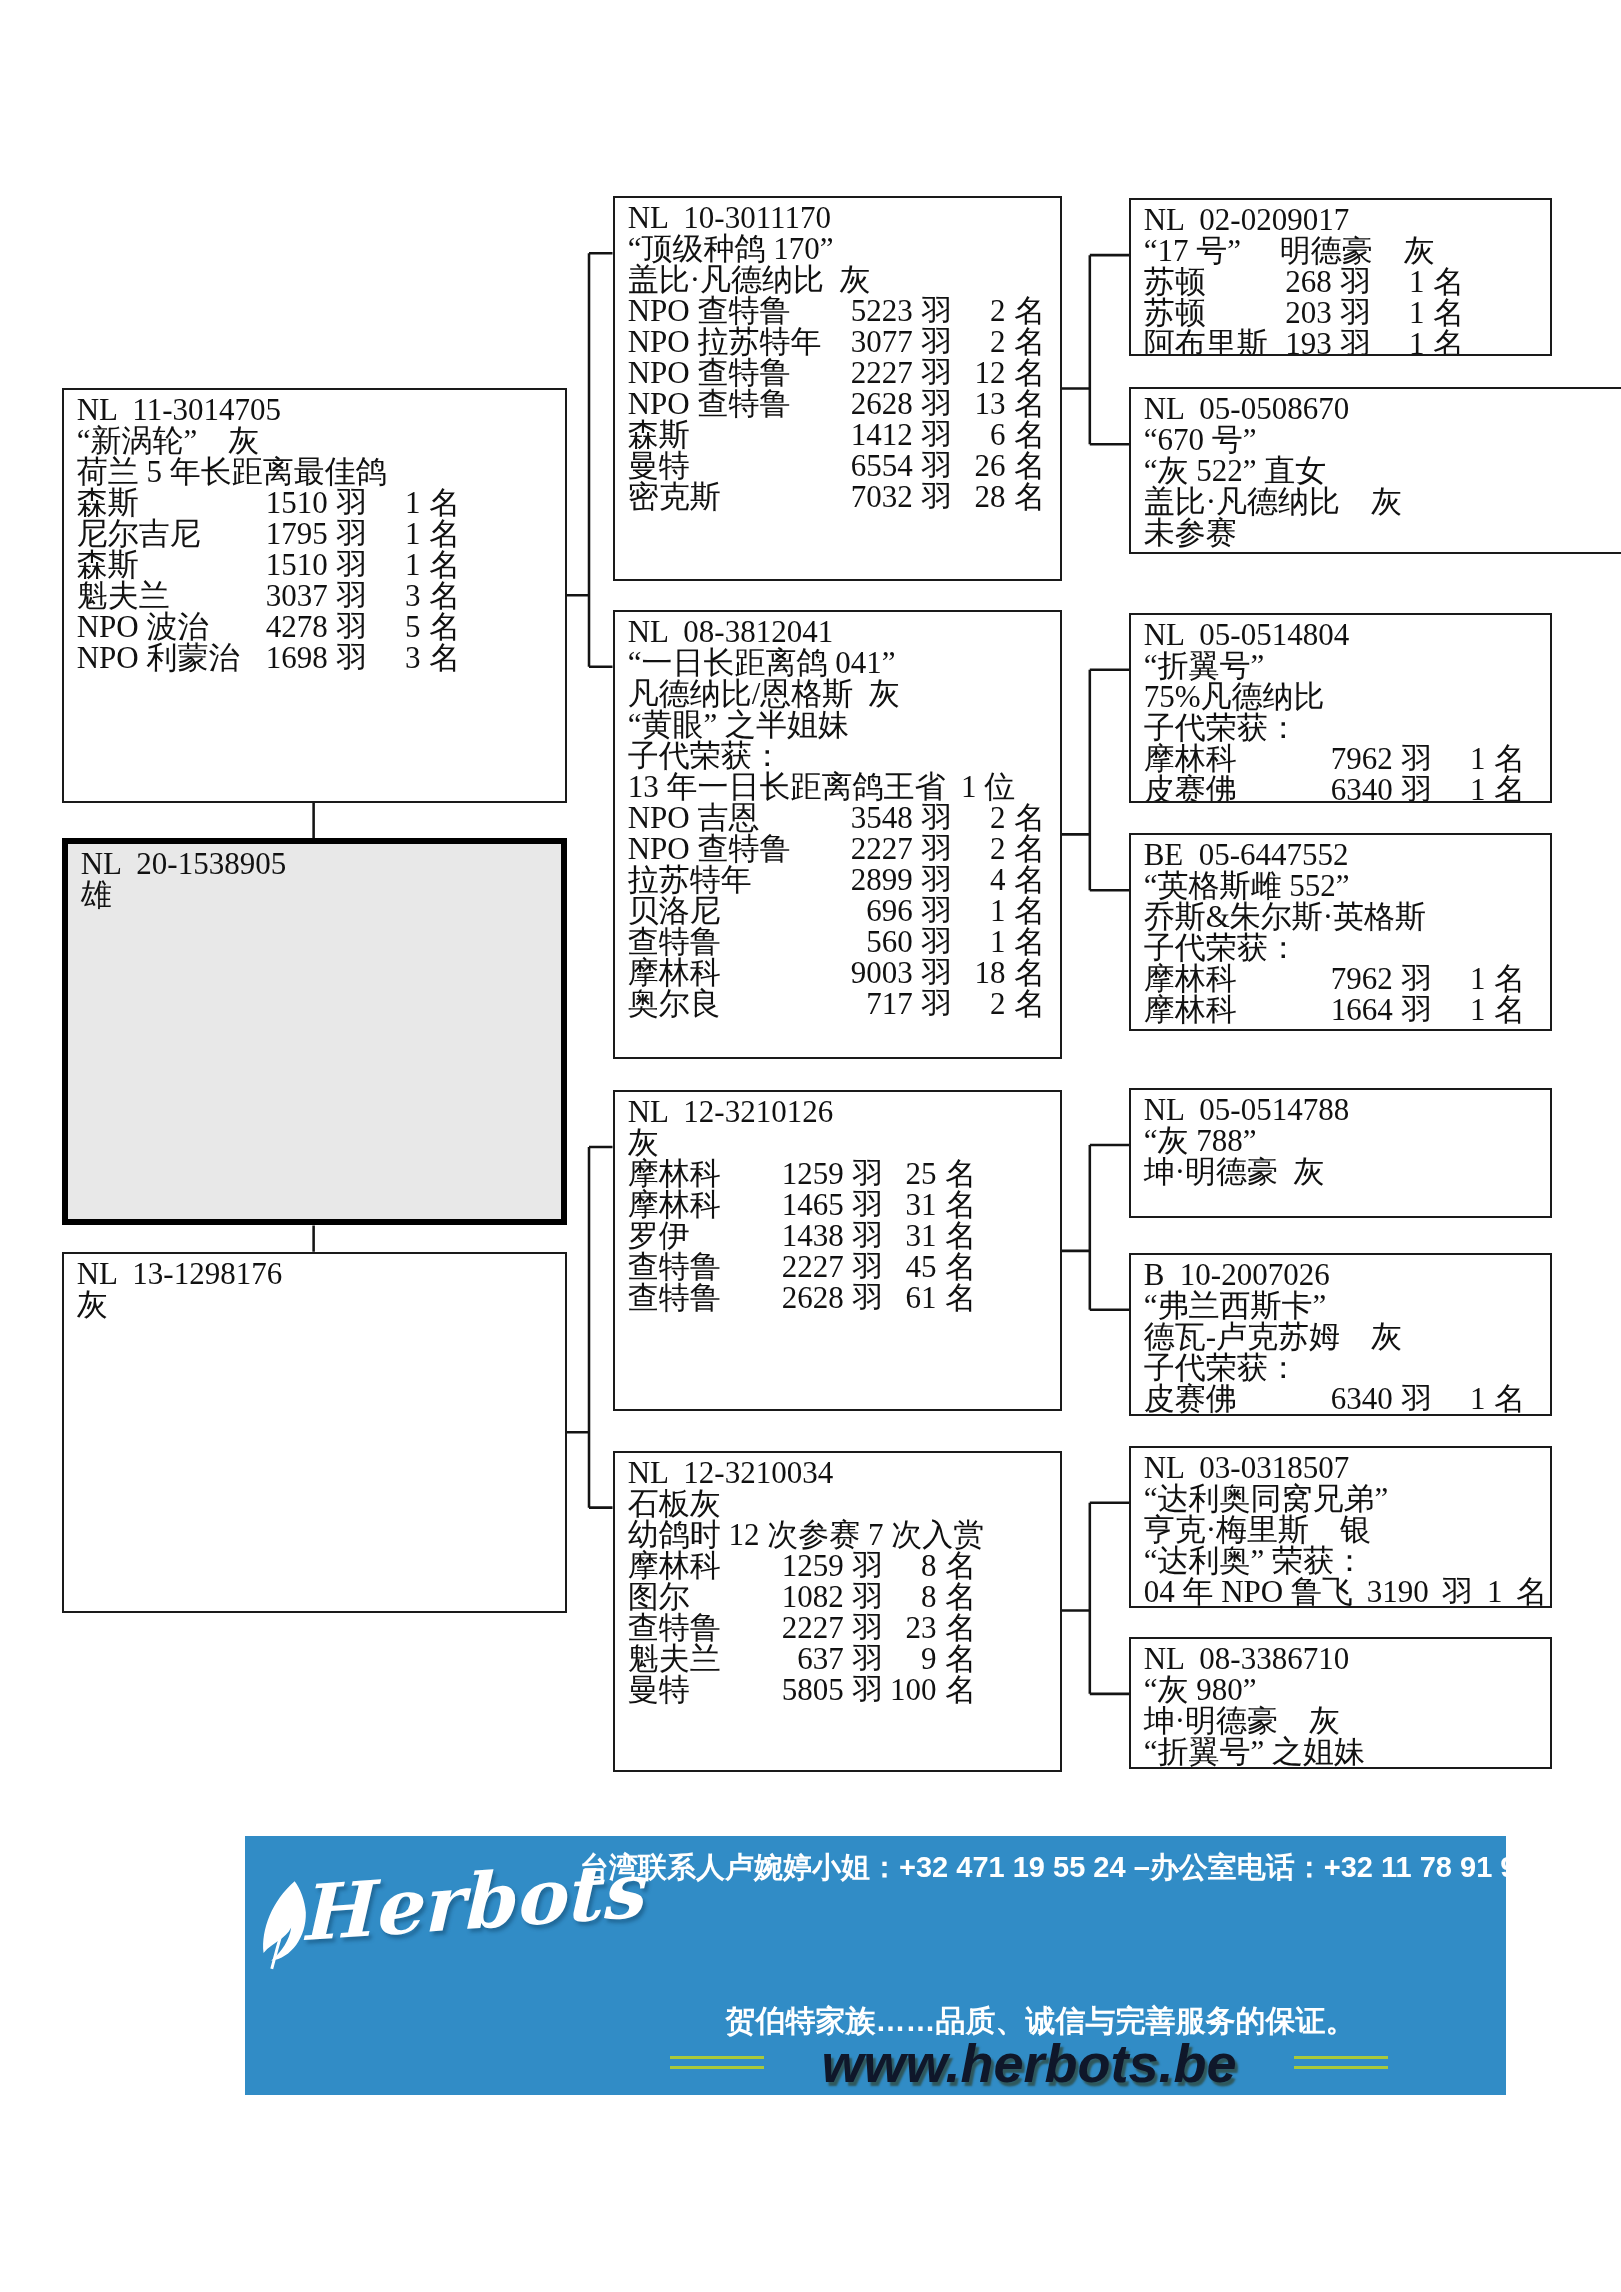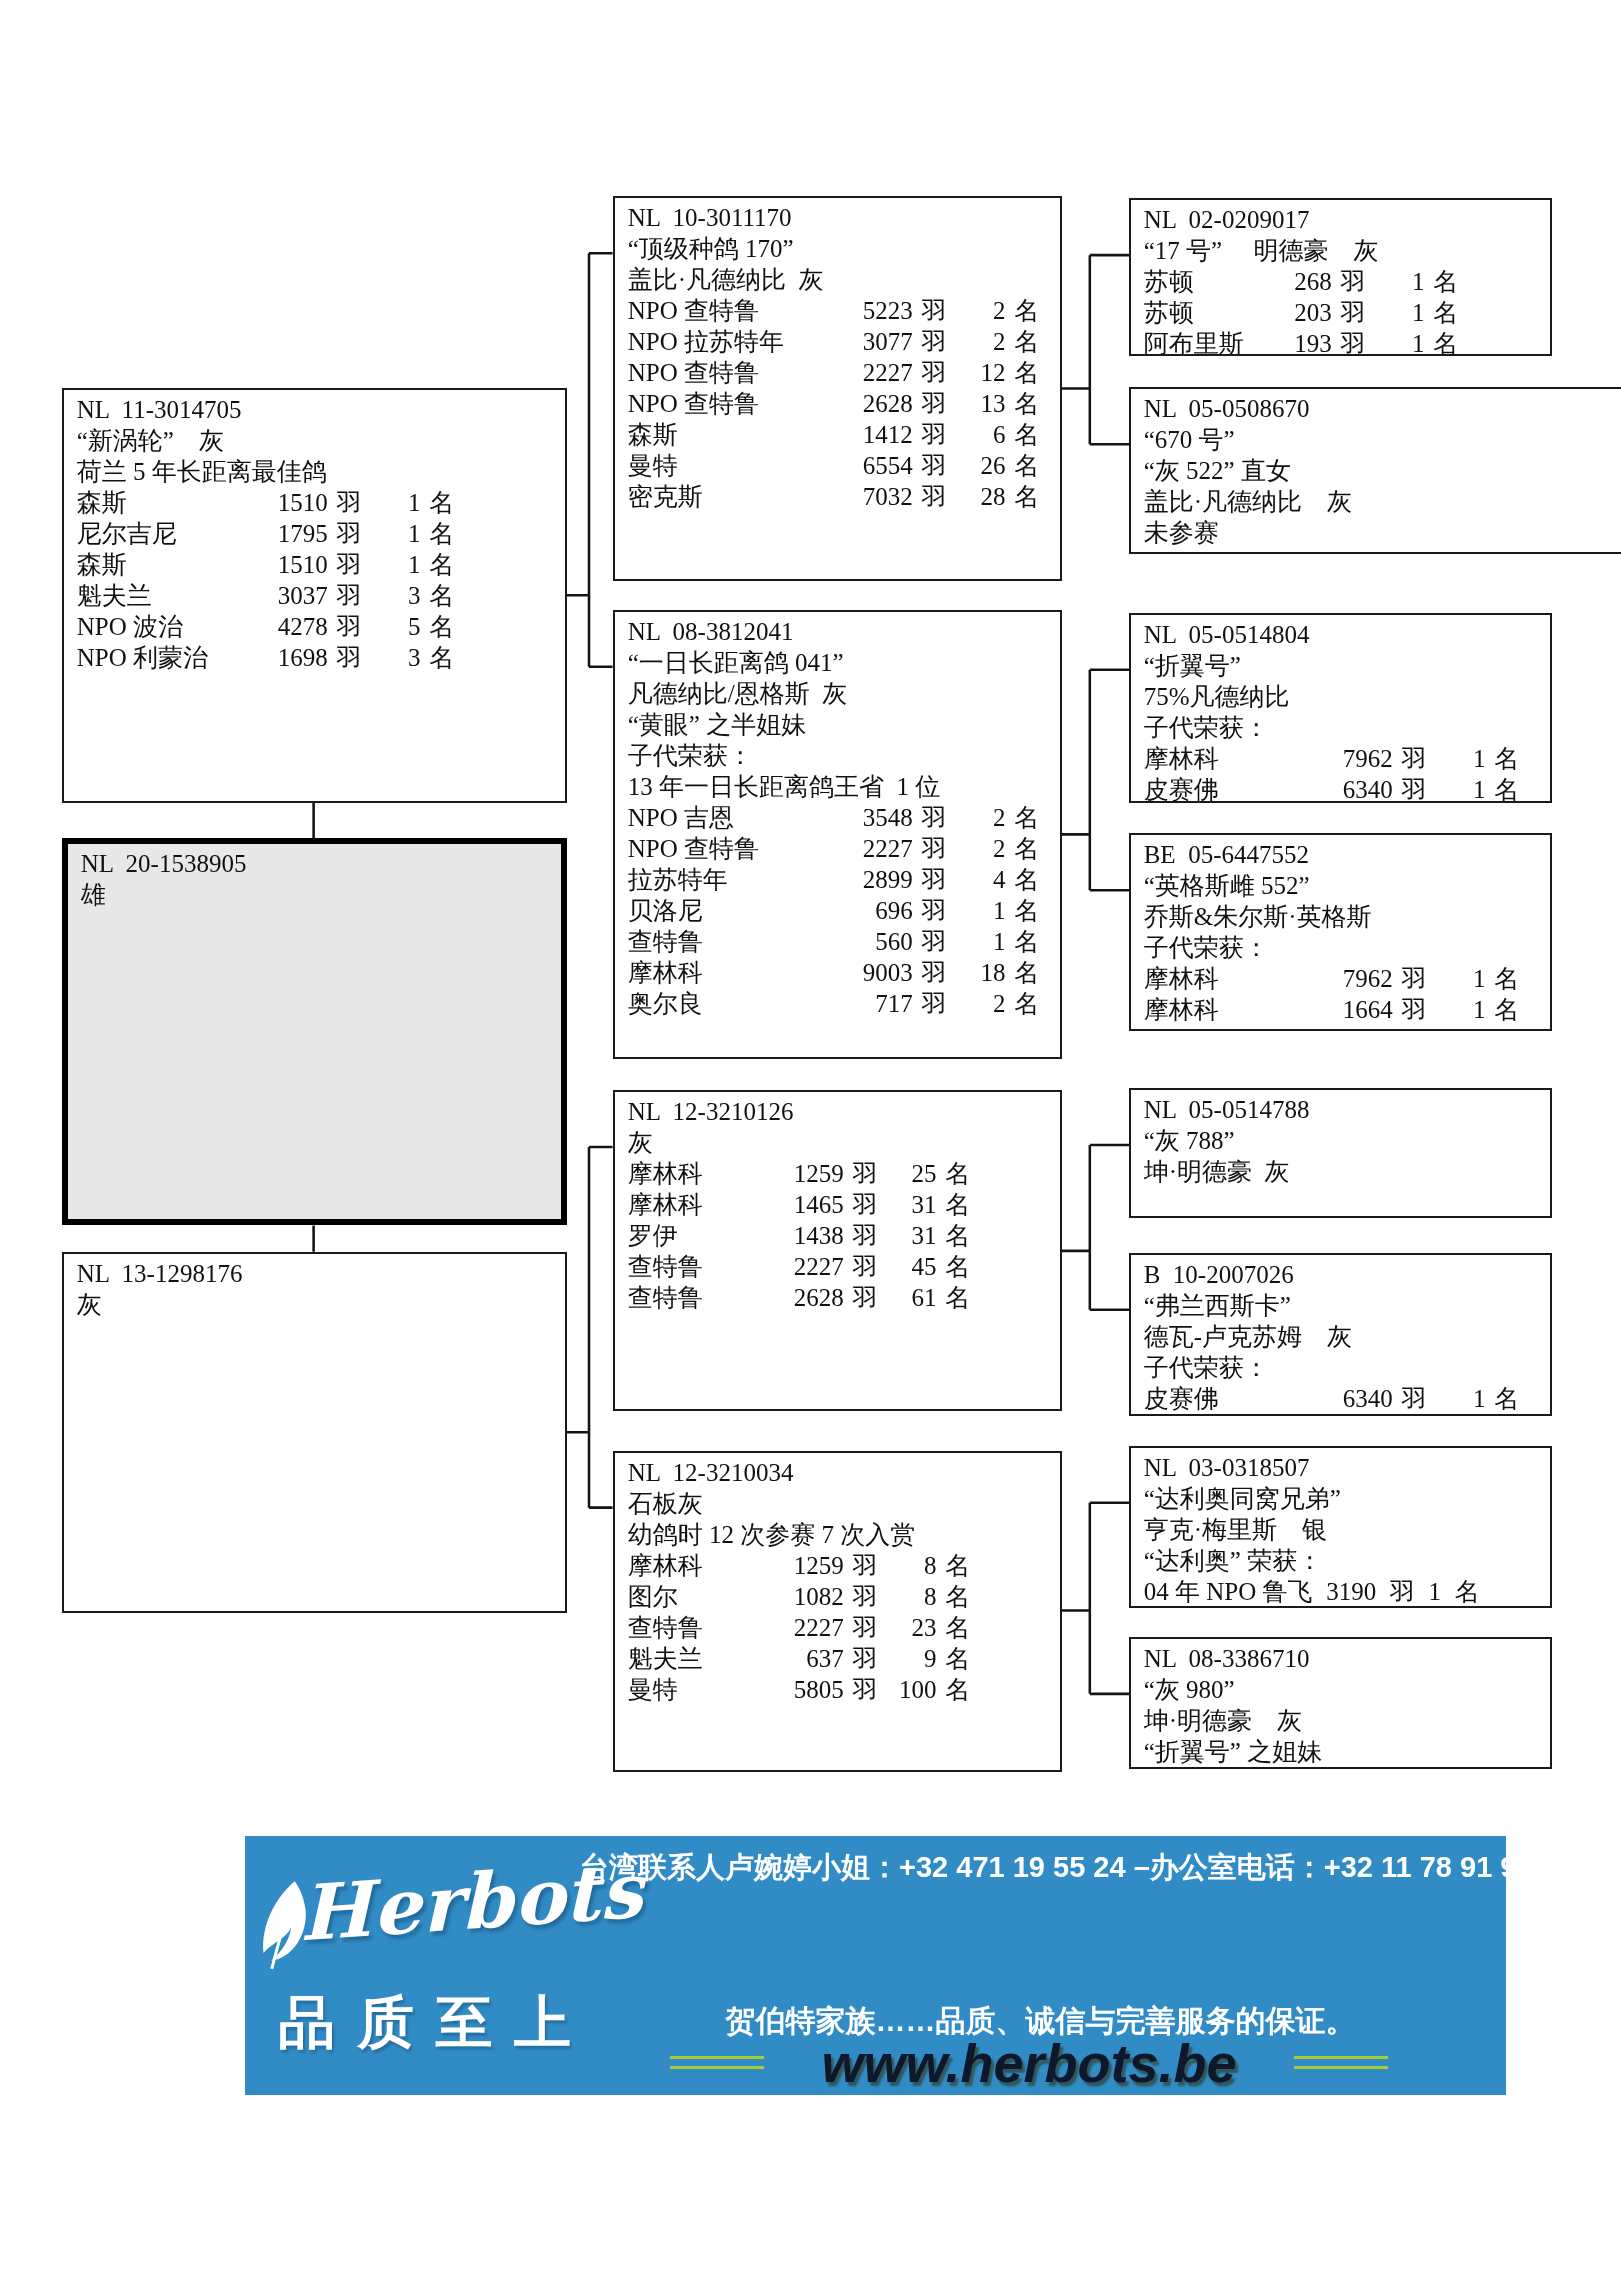--- a/index.html
+++ b/index.html
@@ -11,21 +11,21 @@
     color:#111;
     overflow:hidden;
   }
   .connectors{position:absolute;left:0;top:0;}
   .pbox{
     position:absolute;
     background:#ffffff;
     border:2.9px solid #1a1a1a;
     box-sizing:border-box;
     padding:3.9px 7.8px 0 12.7px;
-    font-size:25px;
+    font-size:31px;
     line-height:31px;
     overflow:hidden;
     white-space:pre-wrap;
   }
   .pbox.subject{
     border:6.9px solid #000000;
     background:#e8e8e8;
   }
   .box-id{white-space:pre;}
   .res{display:flex;}
@@ -116,21 +116,20 @@
   <div class="pbox" data-res-flow="natural" style="left:1129px;top:1446px;width:423px;height:162px;"><div class="box-id">NL  03-0318507</div><div class="box-line">“达利奥同窝兄弟”</div><div class="box-line">亨克·梅里斯　银</div><div class="box-line">“达利奥” 荣获：</div><div class="res"><span class="rn">04 年 NPO 鲁飞</span><span class="rc">3190</span><span class="ru">羽</span><span class="rr">1</span><span class="ru2">名</span></div></div>
   <div class="pbox" style="left:1129px;top:1637px;width:423px;height:132px;"><div class="box-id">NL  08-3386710</div><div class="box-line">“灰 980”</div><div class="box-line">坤·明德豪　灰</div><div class="box-line">“折翼号” 之姐妹</div></div>
 
   <div class="banner" id="banner" style="background: rgb(49, 140, 198);">
     <div class="logo-area">
       <svg class="feather" width="65" height="82" viewBox="0 0 66 84">
         <path fill="#ffffff" d="M58 2 C30 14 10 38 5 62 C18 54 30 56 40 46 C34 58 24 66 10 72 C30 76 52 60 59 36 C62 24 61 10 58 2 Z"></path>
         <path stroke="#ffffff" stroke-width="3" fill="none" d="M8 80 C22 58 38 34 56 8"></path>
       </svg>
       <div class="logo-text">Herbots</div>
-      <div class="logo-sub">品质至上</div>
     </div>
 
     <div class="contact-block">
       <div class="contact-line">台湾联系人卢婉婷小姐：+32 471 19 55 24 –办公室电话：+32 11 78 91 90</div>
     </div>
 
     <div class="family-slogan">贺伯特家族……品质、诚信与完善服务的保证。</div>
 
     <div class="www-row">
       <div class="dlines" style="border-top: 3.9px solid rgb(169, 201, 58); border-bottom: 3.9px solid rgb(169, 201, 58);"></div>

